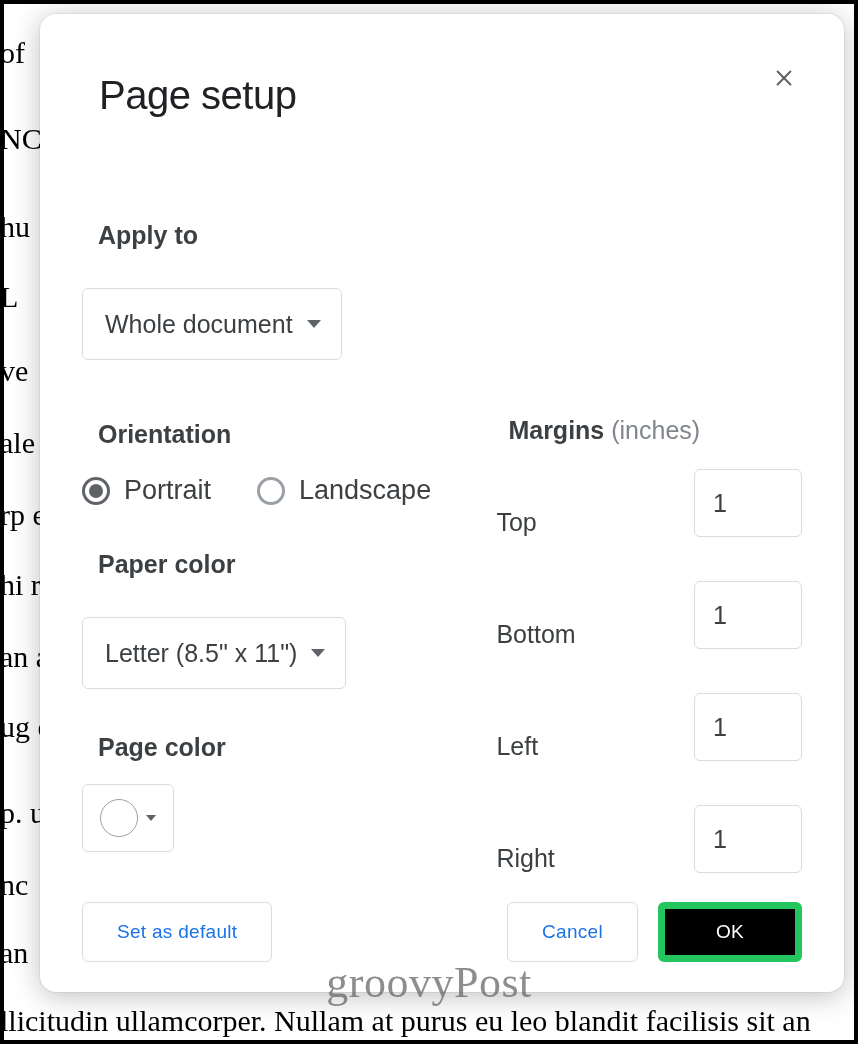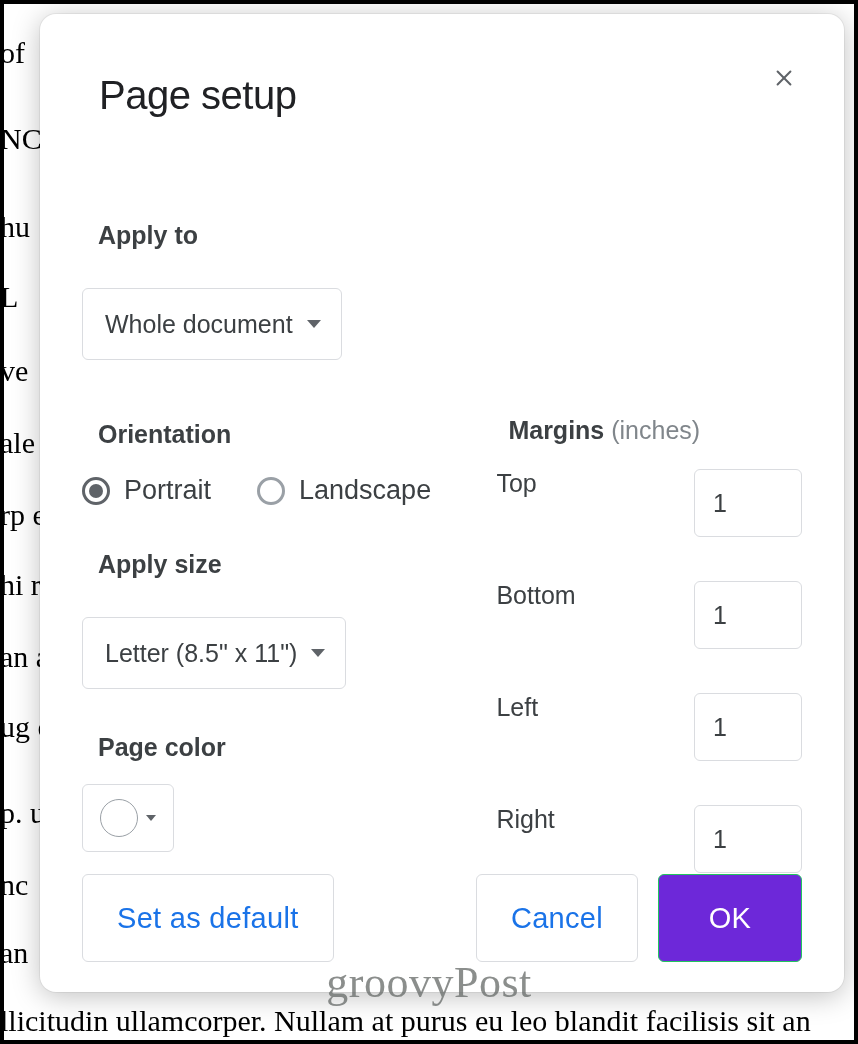--- a/index.html
+++ b/index.html
@@ -182,54 +182,54 @@
   }
 
   
   .margins-heading{
     font-size:25px; color:#3c4043; margin:12px;
   }
   .margins-heading b{ font-weight:700; }
   .light{ color:#80868b; font-weight:400; }
   .margin-rows{ margin-top:24px; display:flex; flex-direction:column; gap:44px; }
   .mrow{
-    display:flex; align-items:flex-start; justify-content:space-between;
+    display:flex; align-items:flex-end; justify-content:space-between;
   }
   .mlabel{ font-size:25px; color:#3c4043; }
   .minput{
     width:108px; height:68px;
     border:1px solid #dadce0; border-radius:6px;
     font-size:25px; color:#3c4043;
     padding:0 0 0 18px;
     background:#fff;
     font-family:inherit;
   }
 
   
   .footer{
     display:flex; justify-content:space-between; align-items:center;
     margin-top:auto;
   }
   .footer-right{ display:flex; gap:20px; }
   .btn{
-    height:88px;
+    height:60px;
     border-radius:6px;
-    font-size:29px;
+    font-size:19px;
     font-family:"Google Sans", Arial, sans-serif;
     font-weight:500;
     cursor:pointer;
     display:flex;align-items:center;justify-content:center;
     padding:0 34px;
     letter-spacing:0.3px;
   }
   .btn-outline{
     background:#fff; border:1px solid #dadce0; color:#1a73e8;
   }
   .btn-primary{
-    background:#6d28d9; border:1px solid #22c55e; color:#fff;
+    background:#000000; border:7px solid #22c55e; color:#fff;
     min-width:144px;
   }
 
   
   .watermark{
     position:absolute;
     left:50%; transform:translateX(-50%);
     bottom:36px;
     font-family: Georgia, "Times New Roman", serif;
     font-size:44px;
@@ -291,21 +291,21 @@
           <span class="dot"></span>
           <span>Portrait</span>
         </div>
         <div class="radio">
           <span class="dot"></span>
           <span>Landscape</span>
         </div>
       </div>
 
       <div class="paper-block">
-        <p class="section-label">Apply size</p>
+        <p class="section-label">Paper color</p>
         <div class="paper-select">
           <span>Letter (8.5" x 11")</span>
           <span class="caret"></span>
         </div>
       </div>
 
       <div class="color-block">
         <p class="section-label">Page color</p>
         <div class="color-select">
           <span class="swatch" style="background: rgb(255, 255, 255);"></span>

